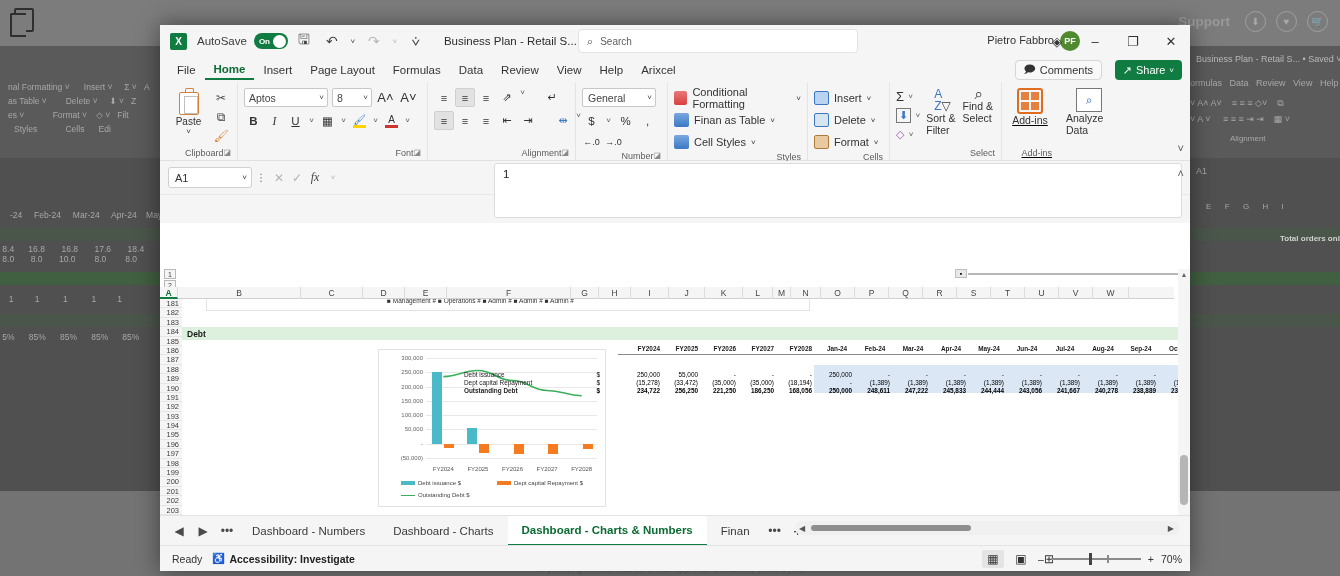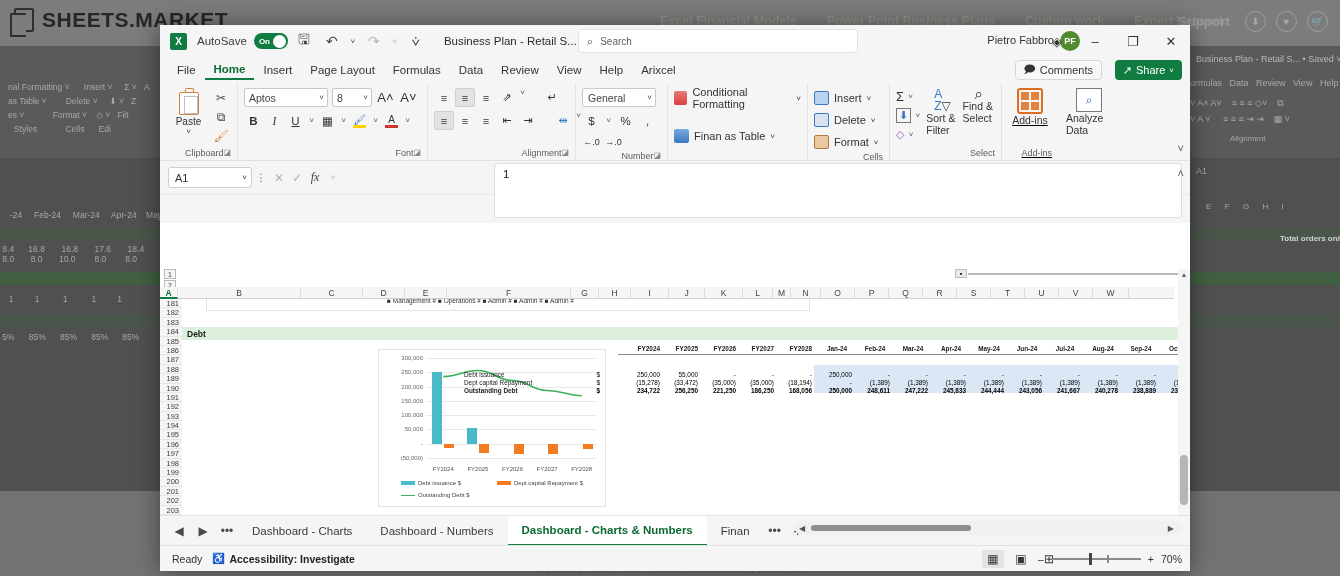--- a/index.html
+++ b/index.html
@@ -176,27 +176,20 @@
   .zs-knob { position:absolute; left:38px; top:-5px; width:3px; height:12px; background:#444; }
   .zs-mid { position:absolute; left:56px; top:-3px; width:2px; height:8px; background:#8a8a8a; }
 </style>
 </head>
 <body>
 
 <div id="bg-layer">
   <div class="bg-topbar">
     <div class="bg-logo">
       <div class="bg-logo-mark"></div>
-      <div class="bg-logo-text">SHEETS.MARKET</div>
-    </div>
-    <div class="bg-nav">
-      <span>Excel Financial Models</span>
-      <span>Power Point Business Plans</span>
-      <span>Custom work</span>
-      <span>Expert Network</span>
     </div>
     <div class="bg-support">Support</div>
     <div class="bg-icons">
       <div class="bg-ic">⬇</div>
       <div class="bg-ic">♥</div>
       <div class="bg-ic">🛒</div>
     </div>
   </div>
   <div class="bg-excel">
     <div class="bge-ribbon">
@@ -375,21 +368,21 @@
         </div>
         <div class="n2" style="margin-top:2px;">
           <div class="fbtn" style="font-size:9px;">←.0</div>
           <div class="fbtn" style="font-size:9px;">→.0</div>
         </div>
       </div>
       <div class="rgroup-label"><span>Number</span><span class="dl">◪</span></div>
     </div>
 
     <div class="rgroup" style="width:140px;">
-      <div class="rgroup-body" style="flex-direction:column;gap:18px;">
+      <div class="rgroup-body" style="flex-direction:column;gap:2px;">
         <div class="style-item">
             <span class="style-ic" style="background:linear-gradient(#e87a7a,#d93f3f);"></span>
             <span>Conditional Formatting</span>
             <span style="font-size:8px;">˅</span>
           </div>
         <div class="style-item">
             <span class="style-ic" style="background:linear-gradient(#7aa8e0,#3b78c4);"></span>
             <span>Finan as Table</span>
             <span style="font-size:8px;">˅</span>
           </div>
@@ -701,22 +694,22 @@
     <div class="vs-thumb" style="top:186px;height:50px;"></div>
     <div class="vs-arr" style="bottom:0;">▼</div>
   </div>
 
   <div class="tabbar">
     <div class="tab-nav">
       <div class="tnav">◀</div>
       <div class="tnav">▶</div>
       <div class="tnav">•••</div>
     </div>
+    <div class="sheet-tab">Dashboard - Numbers</div>
     <div class="sheet-tab">Dashboard - Charts</div>
-    <div class="sheet-tab">Dashboard - Numbers</div>
     <div class="sheet-tab active">Dashboard - Charts &amp; Numbers</div>
     <div class="sheet-tab">Finan</div>
     <div class="tnav">•••</div>
     <div class="tab-add">+</div>
     <div class="tnav" style="font-size:10px;">⋮</div>
     <div class="tab-hscroll">
       <div style="position:absolute;left:4px;font-size:8px;color:#555;">◀</div>
       <div class="th-thumb"></div>
       <div style="position:absolute;right:6px;font-size:8px;color:#555;">▶</div>
     </div>

